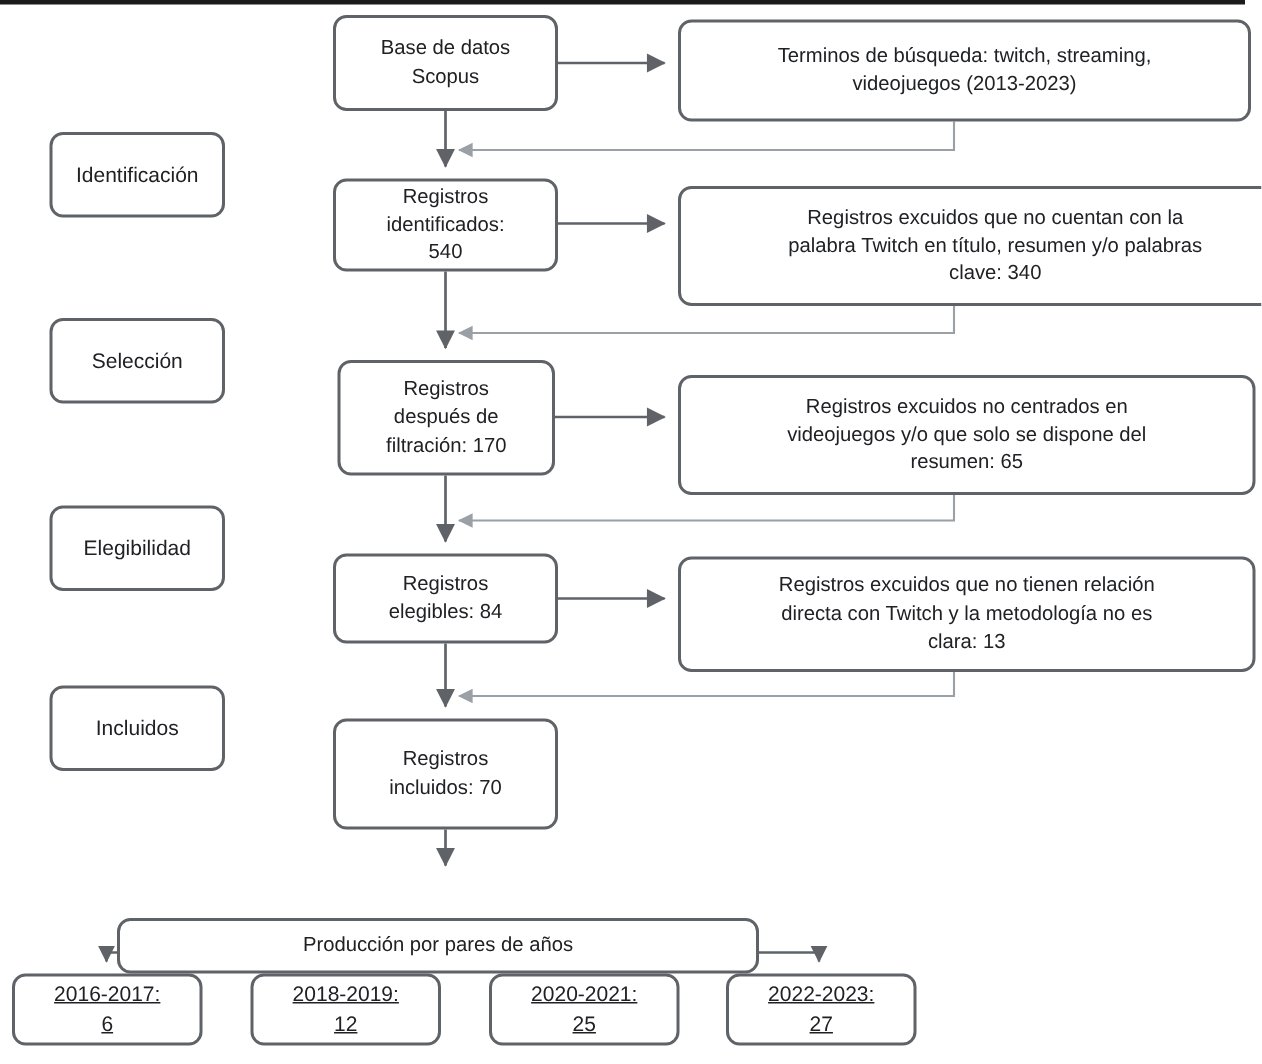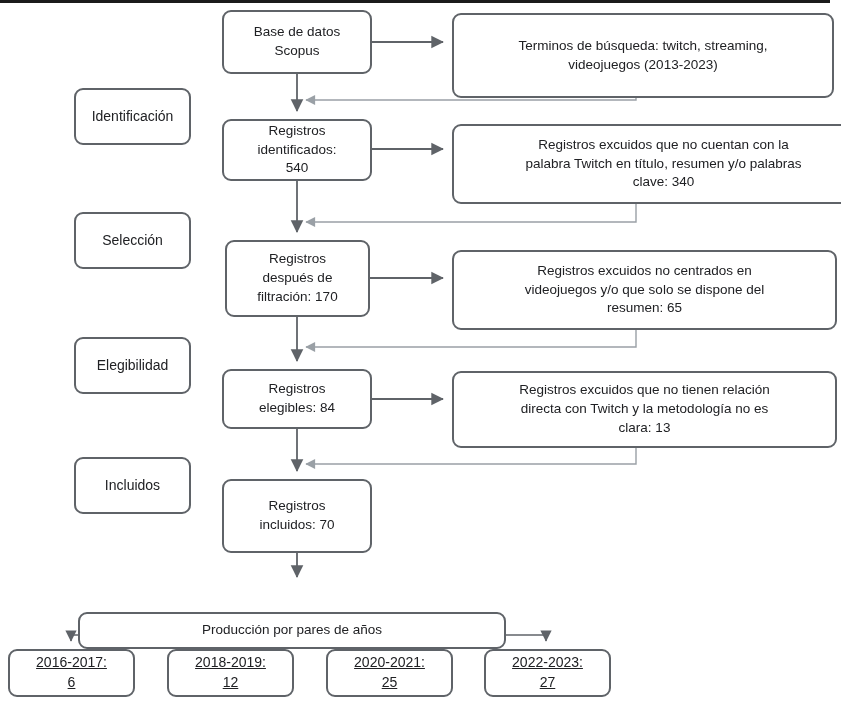--- a/index.html
+++ b/index.html
@@ -35,21 +35,21 @@
     position:absolute;
     background:#fff;
     border:2px solid var(--box-border);
     border-radius:9px;
     display:flex;align-items:center;justify-content:center;
     text-align:center;
     font-size:13.5px;line-height:1.4;
     padding:4px 23px;box-sizing:border-box;
     white-space:pre-line;
   }
-  .box.stage{font-size:14px;margin-left:41px;}
+  .box.stage{font-size:14px;}
   .box.year{font-size:14px;text-decoration:underline;}
 </style>
 </head>
 <body>
 
 <div id="canvas">
 
   <div class="top-edge"></div>
 
   <svg class="connectors" width="841" height="709" viewBox="0 0 841 709">
@@ -96,21 +96,21 @@
 identificados: 540</div>
   <div class="box" style="left:225px;top:240px;width:145px;height:77px">Registros
 después de
 filtración: 170</div>
   <div class="box" style="left:222px;top:369px;width:150px;height:60px">Registros
 elegibles: 84</div>
   <div class="box" style="left:222px;top:479px;width:150px;height:74px">Registros
 incluidos: 70</div>
   <div class="box" style="left:78px;top:612px;width:428px;height:37px">Producción por pares de años</div>
 
-  <div class="box" style="left:452px;top:13px;width:382px;height:85px">Terminos de búsqueda: twitch, streaming,
+  <div class="box" style="left:452px;top:13px;width:382px;height:68px">Terminos de búsqueda: twitch, streaming,
 videojuegos (2013-2023)</div>
   <div class="box" style="left:452px;top:124px;width:423px;height:80px">Registros excuidos que no cuentan con la
 palabra Twitch en título, resumen y/o palabras
 clave: 340</div>
   <div class="box" style="left:452px;top:250px;width:385px;height:80px">Registros excuidos no centrados en
 videojuegos y/o que solo se dispone del
 resumen: 65</div>
   <div class="box" style="left:452px;top:371px;width:385px;height:77px">Registros excuidos que no tienen relación
 directa con Twitch y la metodología no es
 clara: 13</div>

